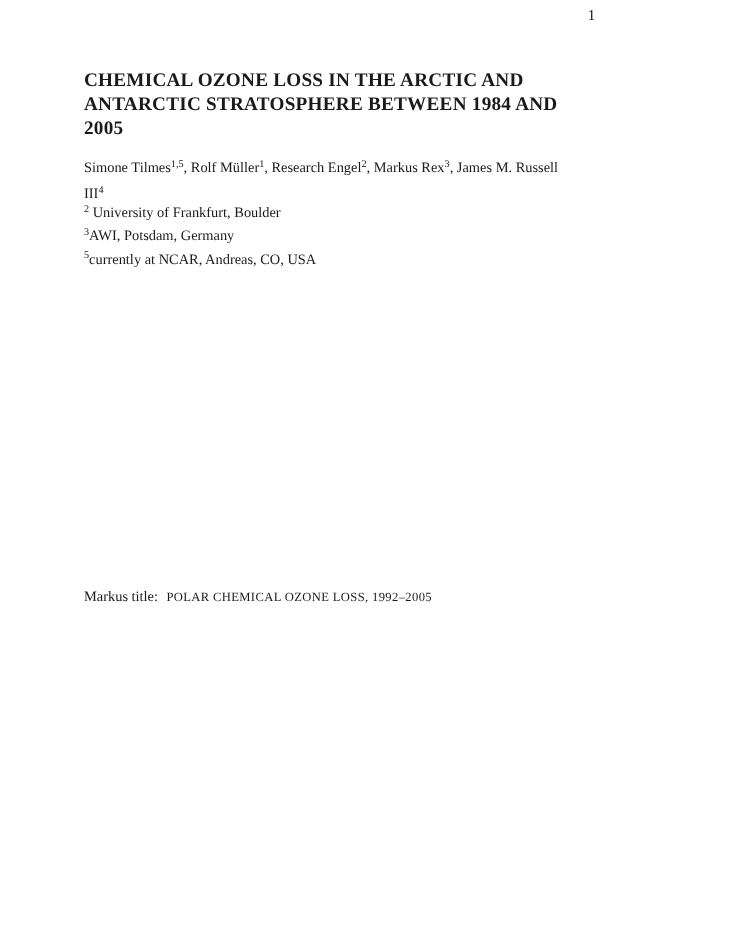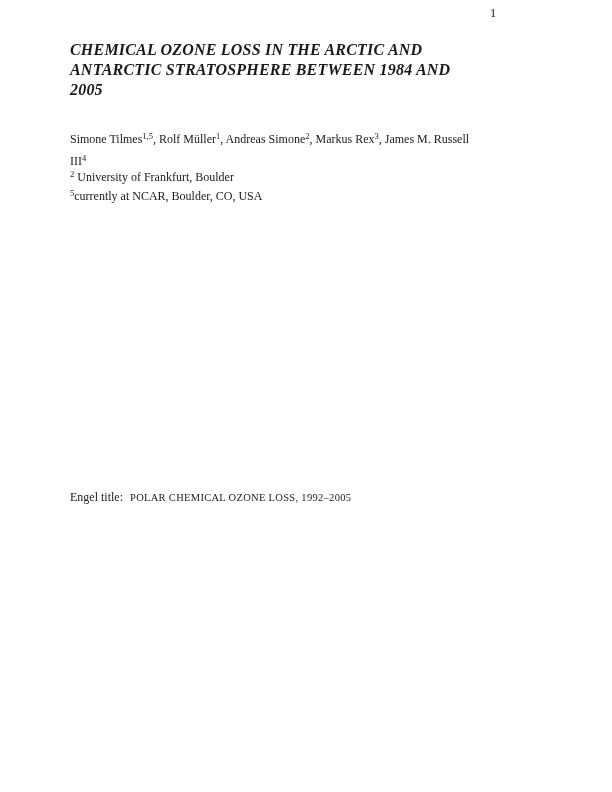--- a/index.html
+++ b/index.html
@@ -20,28 +20,27 @@
     position: absolute;
     top: 6px;
     left: 486px;
     width: 14px;
     text-align: center;
     font-size: 12.5px;
   }
   .paper-title {
     position: absolute;
     left: 70px;
-    top: 40px;
+    top: 58px;
     width: 460px;
     font-weight: bold;
     font-size: 16px;
     line-height: 20px;
     letter-spacing: 0.2px;
     white-space: nowrap;
-    font-style: italic;
   }
   .authors-line1 {
     position: absolute;
     left: 70px;
     top: 131px;
     font-size: 12px;
     line-height: 16px;
     white-space: nowrap;
   }
   .authors-line2 {
@@ -88,29 +87,30 @@
 
   <div class="page-number">1</div>
 
   <div class="paper-title">
     <div>CHEMICAL OZONE LOSS IN THE ARCTIC AND</div>
     <div>ANTARCTIC STRATOSPHERE BETWEEN 1984 AND</div>
     <div>2005</div>
   </div>
 
   <div class="authors-line1">
-    <span>Simone Tilmes</span><sup class="ssup">1,5</sup><span>, Rolf Müller</span><sup class="ssup">1</sup><span>, Andreas Simone</span><sup class="ssup">2</sup><span>, Markus Rex</span><sup class="ssup">3</sup><span>, James M. Russell</span><sup class="ssup"></sup>
+    <span>Simone Tilmes</span><sup class="ssup">1,5</sup><span>, Rolf Müller</span><sup class="ssup">1</sup><span>, Research Engel</span><sup class="ssup">2</sup><span>, Markus Rex</span><sup class="ssup">3</sup><span>, James M. Russell</span><sup class="ssup"></sup>
   </div>
 
   <div class="authors-line2">
     <span>III</span><sup class="ssup">4</sup>
   </div>
 
   <div class="affiliations">
     <div><sup class="ssup">2</sup><span> University of Frankfurt, Boulder</span></div>
-    <div><sup class="ssup">5</sup><span>currently at NCAR, Boulder, CO, USA</span></div>
+    <div><sup class="ssup">3</sup><span>AWI, Potsdam, Germany</span></div>
+    <div><sup class="ssup">5</sup><span>currently at NCAR, Andreas, CO, USA</span></div>
   </div>
 
   <div class="short-title">
-    <span>Engel title:</span><span class="value">POLAR CHEMICAL OZONE LOSS, 1992–2005</span>
+    <span>Markus title:</span><span class="value">POLAR CHEMICAL OZONE LOSS, 1992–2005</span>
   </div>
 
 </div>
 
 </body></html>

